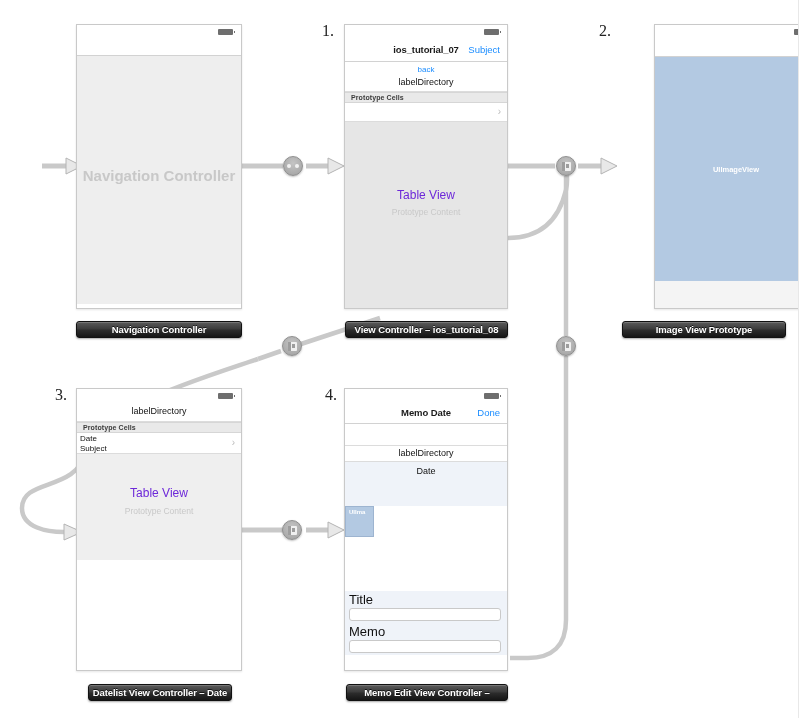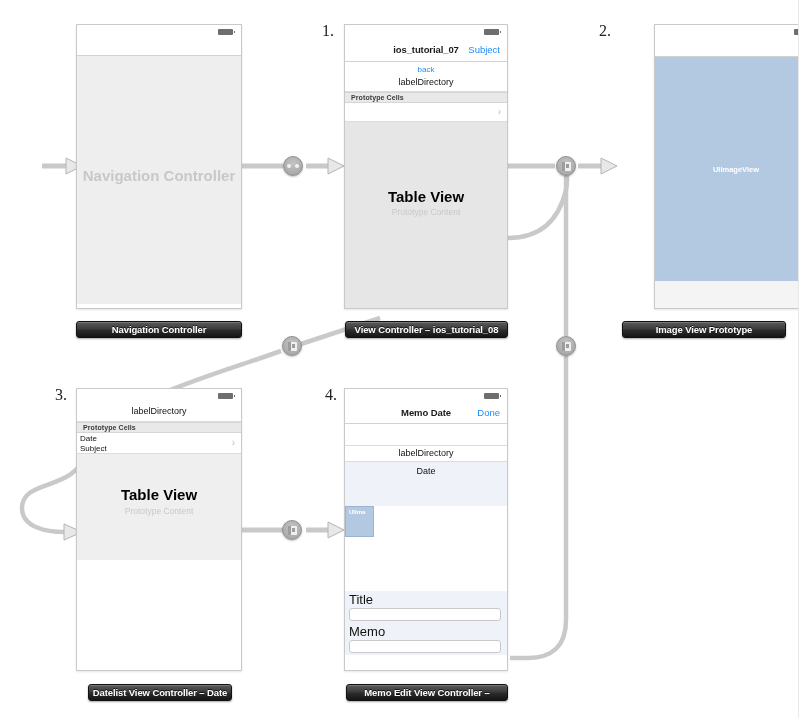--- a/index.html
+++ b/index.html
@@ -136,23 +136,23 @@
 
   
   .tableview {
     background: #e6e6e6;
     position: relative;
   }
   .tv-title {
     position: absolute;
     left: 0; right: 0;
     text-align: center;
-    font-size: 15px;
-    color: #000000;
-    font-weight: bold;
+    font-size: 12px;
+    color: #6d28d9;
+    font-weight: normal;
   }
   .tv-sub {
     position: absolute;
     left: 0; right: 0;
     text-align: center;
     font-size: 8.5px;
     color: #c8c8c8;
   }
 
   

